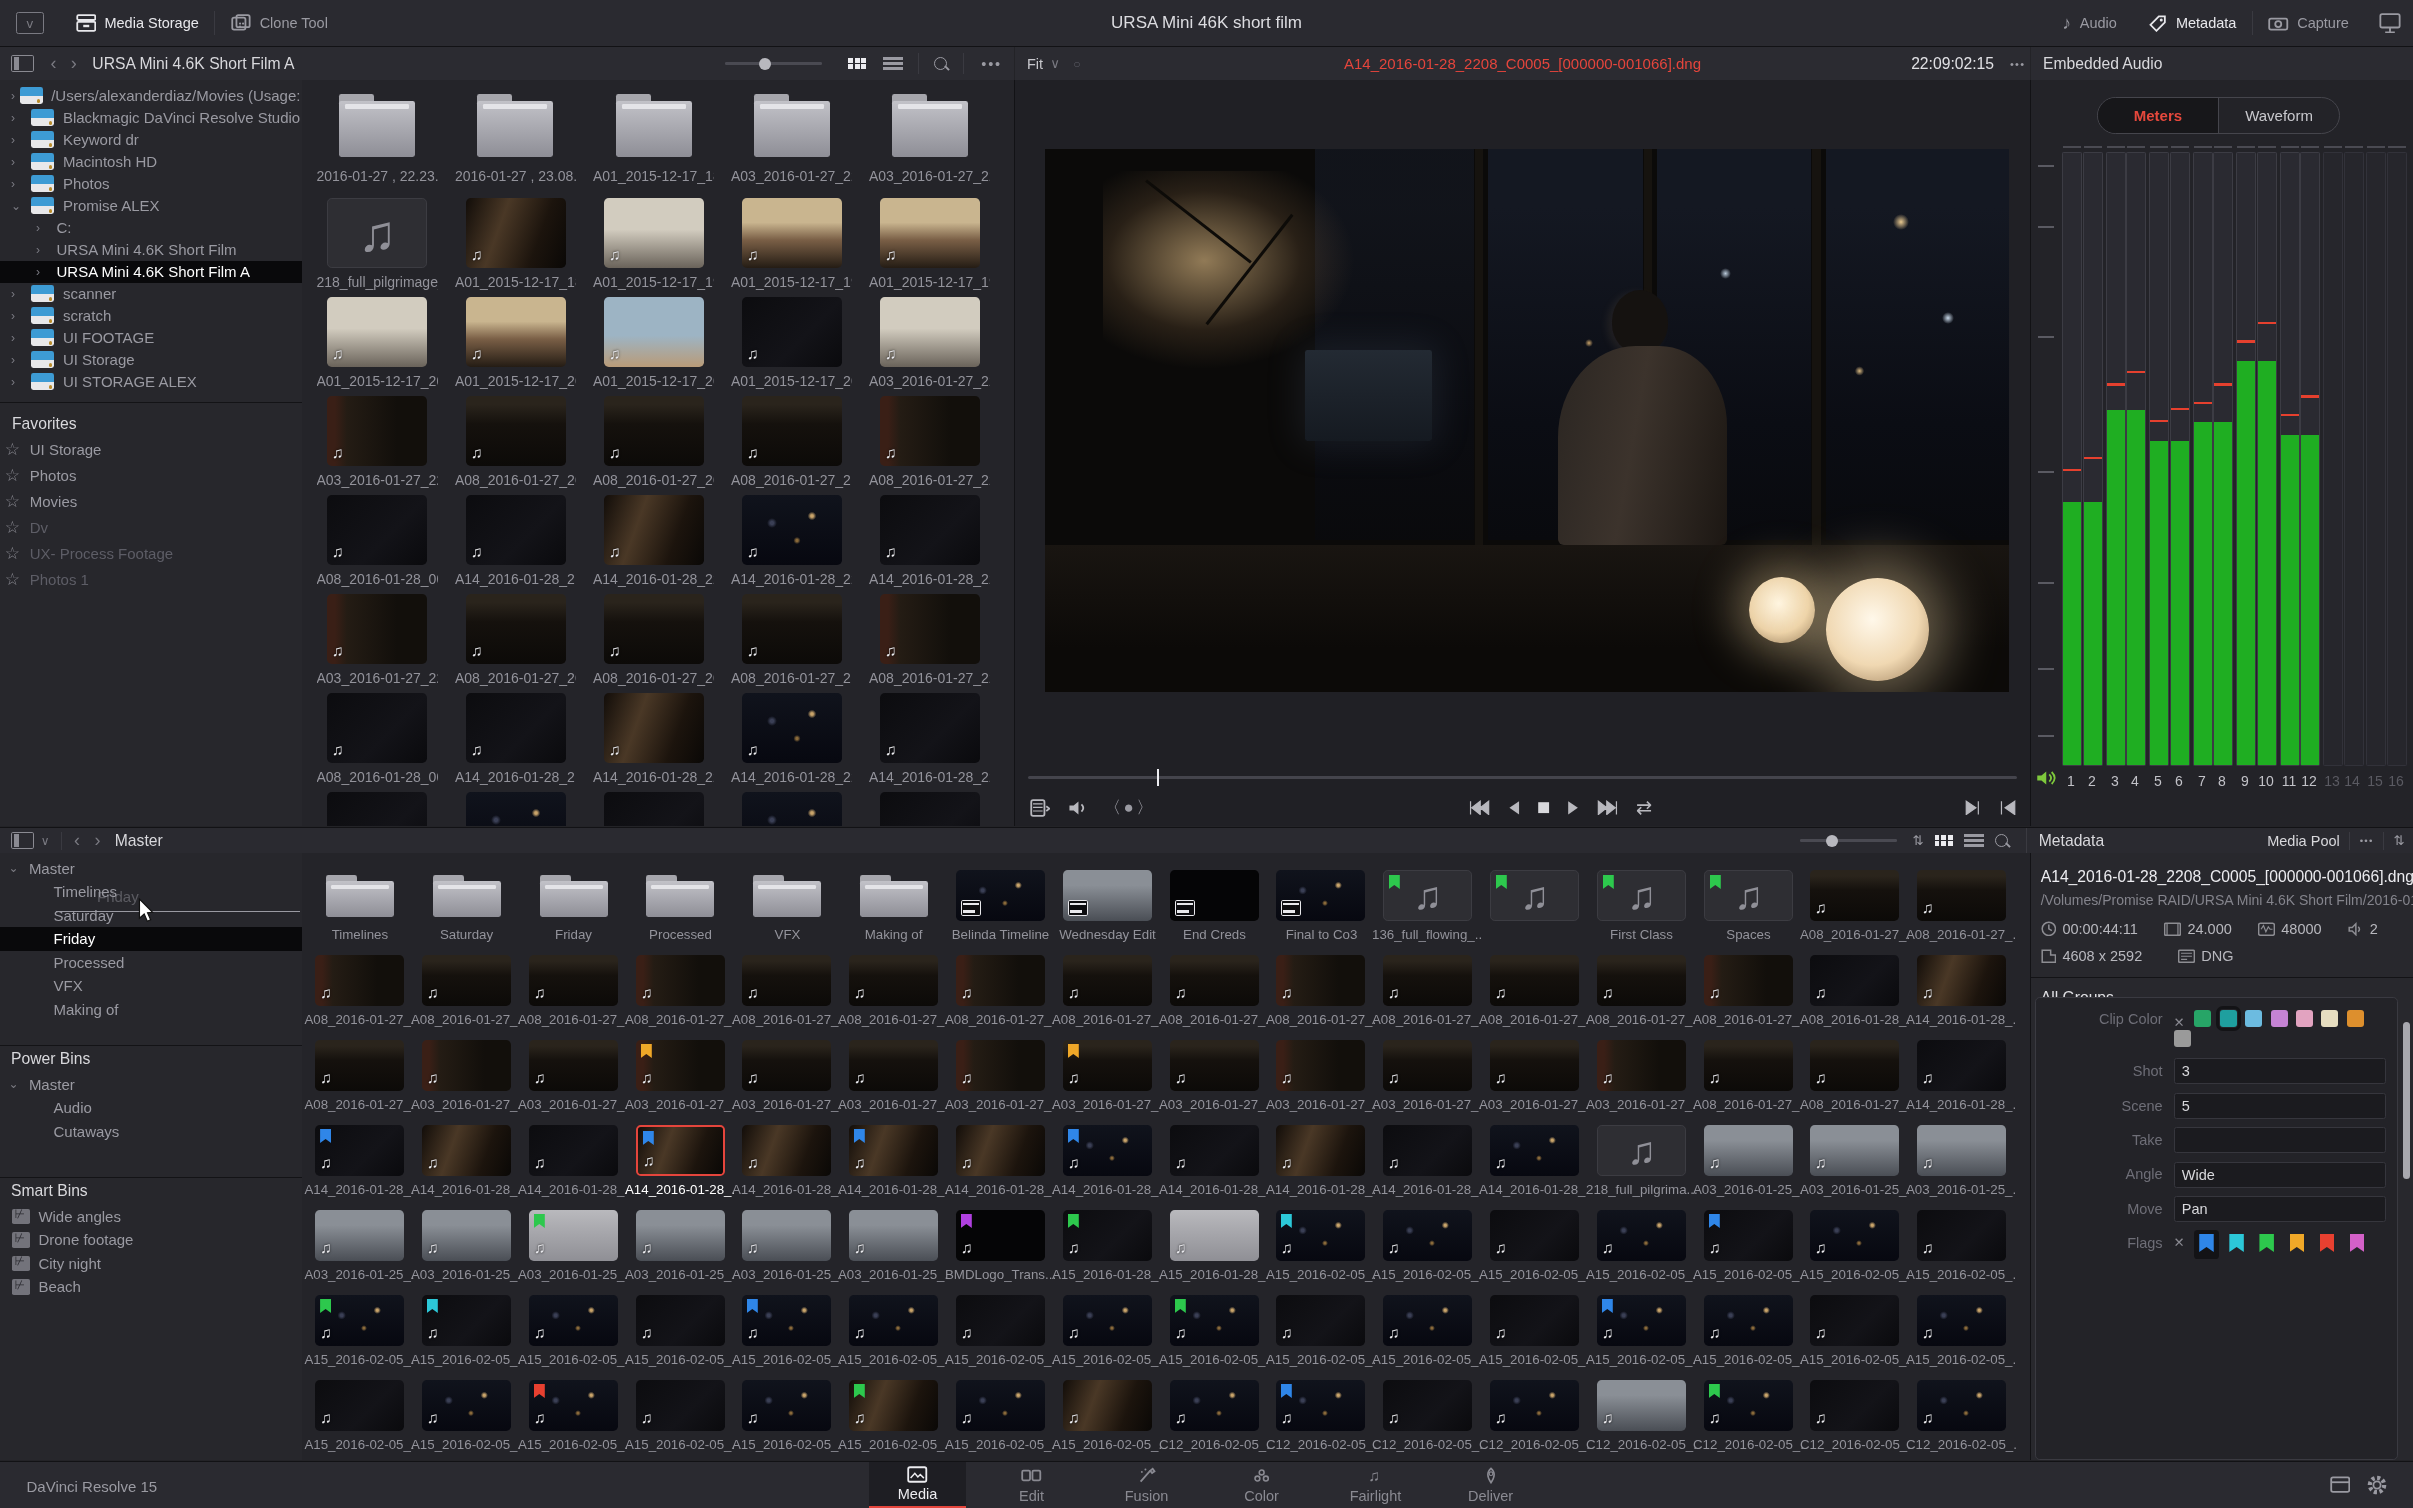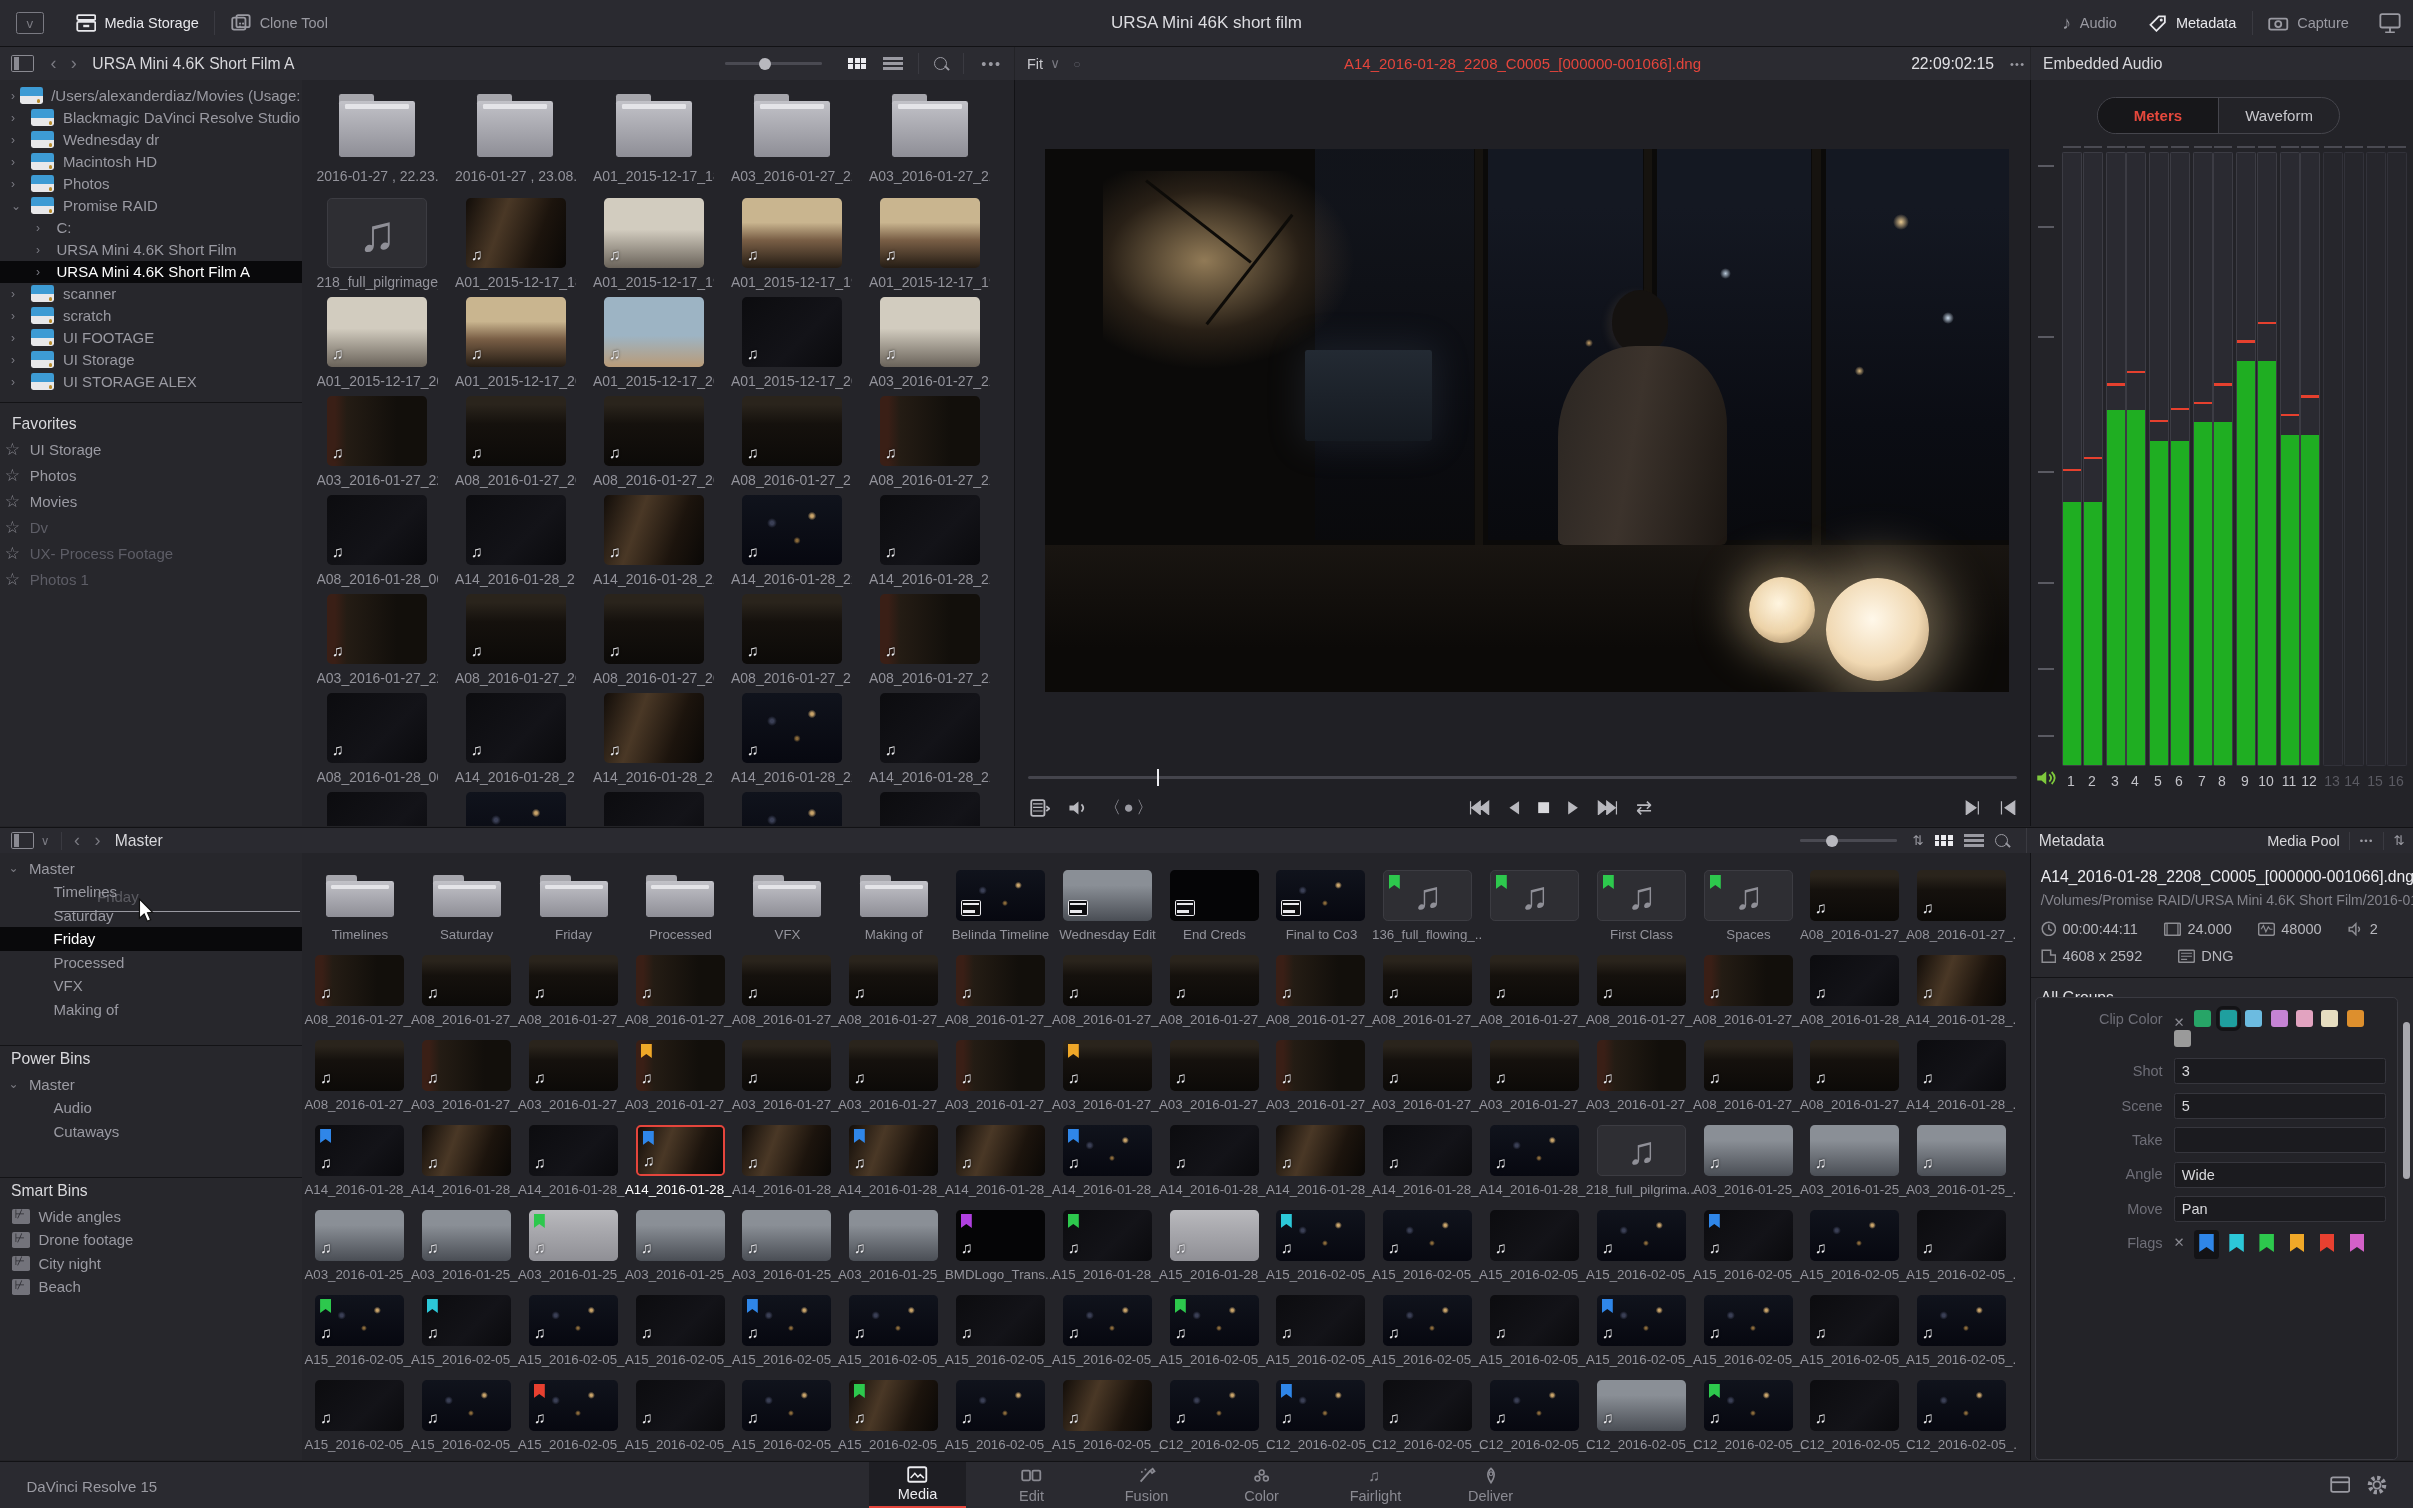--- a/index.html
+++ b/index.html
@@ -236,36 +236,36 @@
           <span>/Users/alexanderdiaz/Movies (Usage: 67%)</span>
         </div>
         <div class="trow" style="padding-left: 11px;">
           <span class="tch">›</span>
           <div class="drive"></div>
           <span>Blackmagic DaVinci Resolve Studio</span>
         </div>
         <div class="trow" style="padding-left: 11px;">
           <span class="tch">›</span>
           <div class="drive"></div>
-          <span>Wednesday dr</span>
+          <span>Keyword dr</span>
         </div>
         <div class="trow" style="padding-left: 11px;">
           <span class="tch">›</span>
           <div class="drive"></div>
           <span>Macintosh HD</span>
         </div>
         <div class="trow" style="padding-left: 11px;">
           <span class="tch">›</span>
           <div class="drive"></div>
           <span>Photos</span>
         </div>
         <div class="trow" style="padding-left: 11px;">
           <span class="tch">⌄</span>
           <div class="drive"></div>
-          <span>Promise RAID</span>
+          <span>Promise ALEX</span>
         </div>
         <div class="trow" style="padding-left: 36px;">
           <span class="tch">›</span>
           <span>C:</span>
         </div>
         <div class="trow" style="padding-left: 36px;">
           <span class="tch">›</span>
           <span>URSA Mini 4.6K Short Film</span>
         </div>
         <div class="trow sel" style="padding-left: 36px;">

